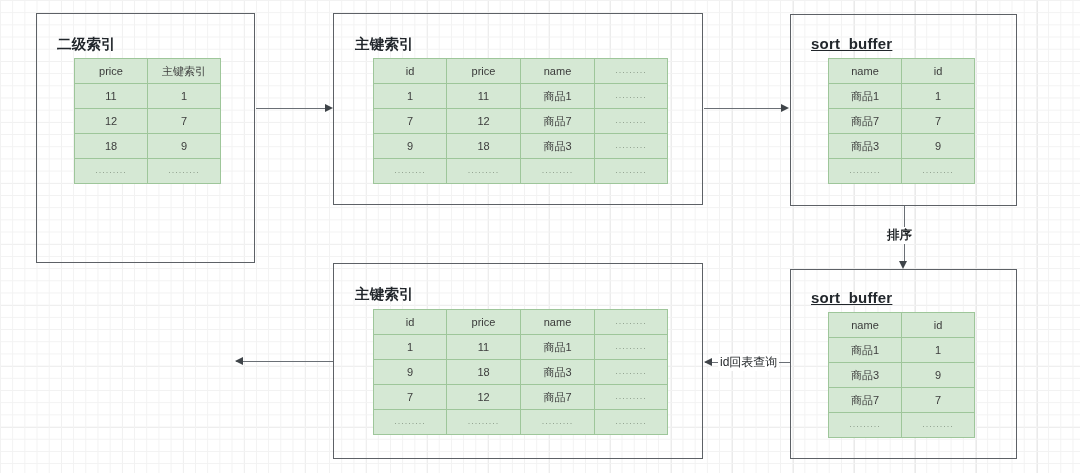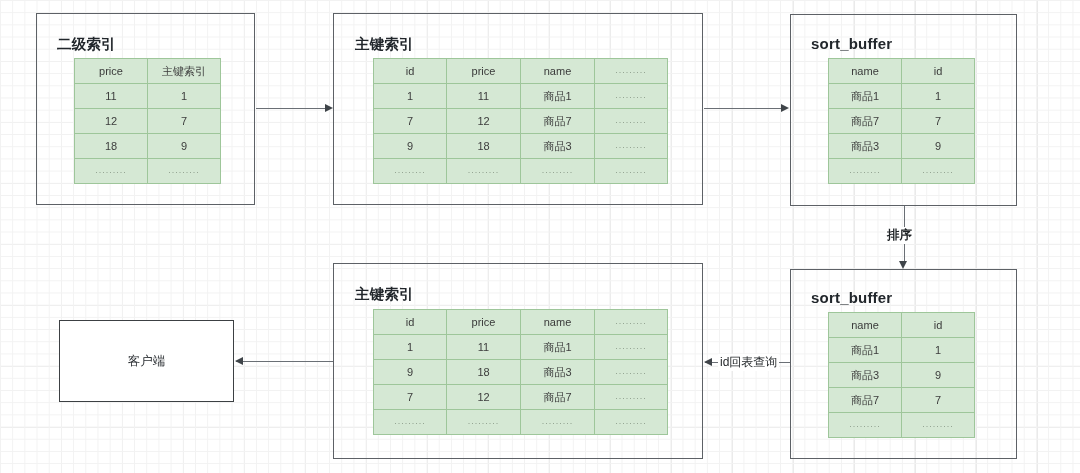--- a/index.html
+++ b/index.html
@@ -35,21 +35,21 @@
     background: transparent;
   }
   .panel-title {
     position: absolute;
     font-weight: bold;
     color: #21262b;
     white-space: nowrap;
     letter-spacing: .2px;
   }
   .title-cn { font-size: 14.5px; }
-  .title-en { font-size: 15px; }
+  .title-en { font-size: 15px; text-decoration: underline; }
 
   
   .dtable {
     position: absolute;
     border-collapse: collapse;
     table-layout: fixed;
     background: #d5e8d4;
     border: 1px solid #9ec69a;
   }
   .dtable td {
@@ -126,21 +126,21 @@
     padding: 0 2px;
     white-space: nowrap;
   }
   .edge-label.thin { font-weight: normal; font-size: 12px; }
 </style>
 </head>
 <body>
 
 <div id="canvas">
 
-  <div class="panel" style="left:36px; top:13px; width:219px; height:192px;">
+  <div class="panel" style="left:36px; top:13px; width:219px; height:250px;">
     <div class="panel-title title-cn" style="left:20px; top:21px;">二级索引</div>
     <table class="dtable" style="left:37px; top:44px; width:146px;">
       <colgroup>
           <col style="width:73px">
           <col style="width:73px">
         </colgroup>
       <tbody>
         <tr>
           <td class="hdr">price</td>
           <td class="hdr">主键索引</td>
@@ -310,23 +310,20 @@
           <td>7</td>
         </tr>
         <tr>
           <td><span class="dots">.........</span></td>
           <td><span class="dots">.........</span></td>
         </tr>
       </tbody>
     </table>
   </div>
 
-  <div class="plainbox" style="left:59px; top:320px; width:175px; height:82px;">
-    <span>客户端</span>
-  </div>
 
   <div class="hline" style="left:256px; top:108px; width:70px;"></div>
   <div class="arrow-r" style="left:325px; top:104px;"></div>
 
   <div class="hline" style="left:704px; top:108px; width:78px;"></div>
   <div class="arrow-r" style="left:781px; top:104px;"></div>
 
   <div class="vline" style="left:904px; top:206px; height:56px;"></div>
   <div class="arrow-d" style="left:899px; top:261px;"></div>
   <div class="edge-label" style="left:885px; top:227px;">排序</div>

